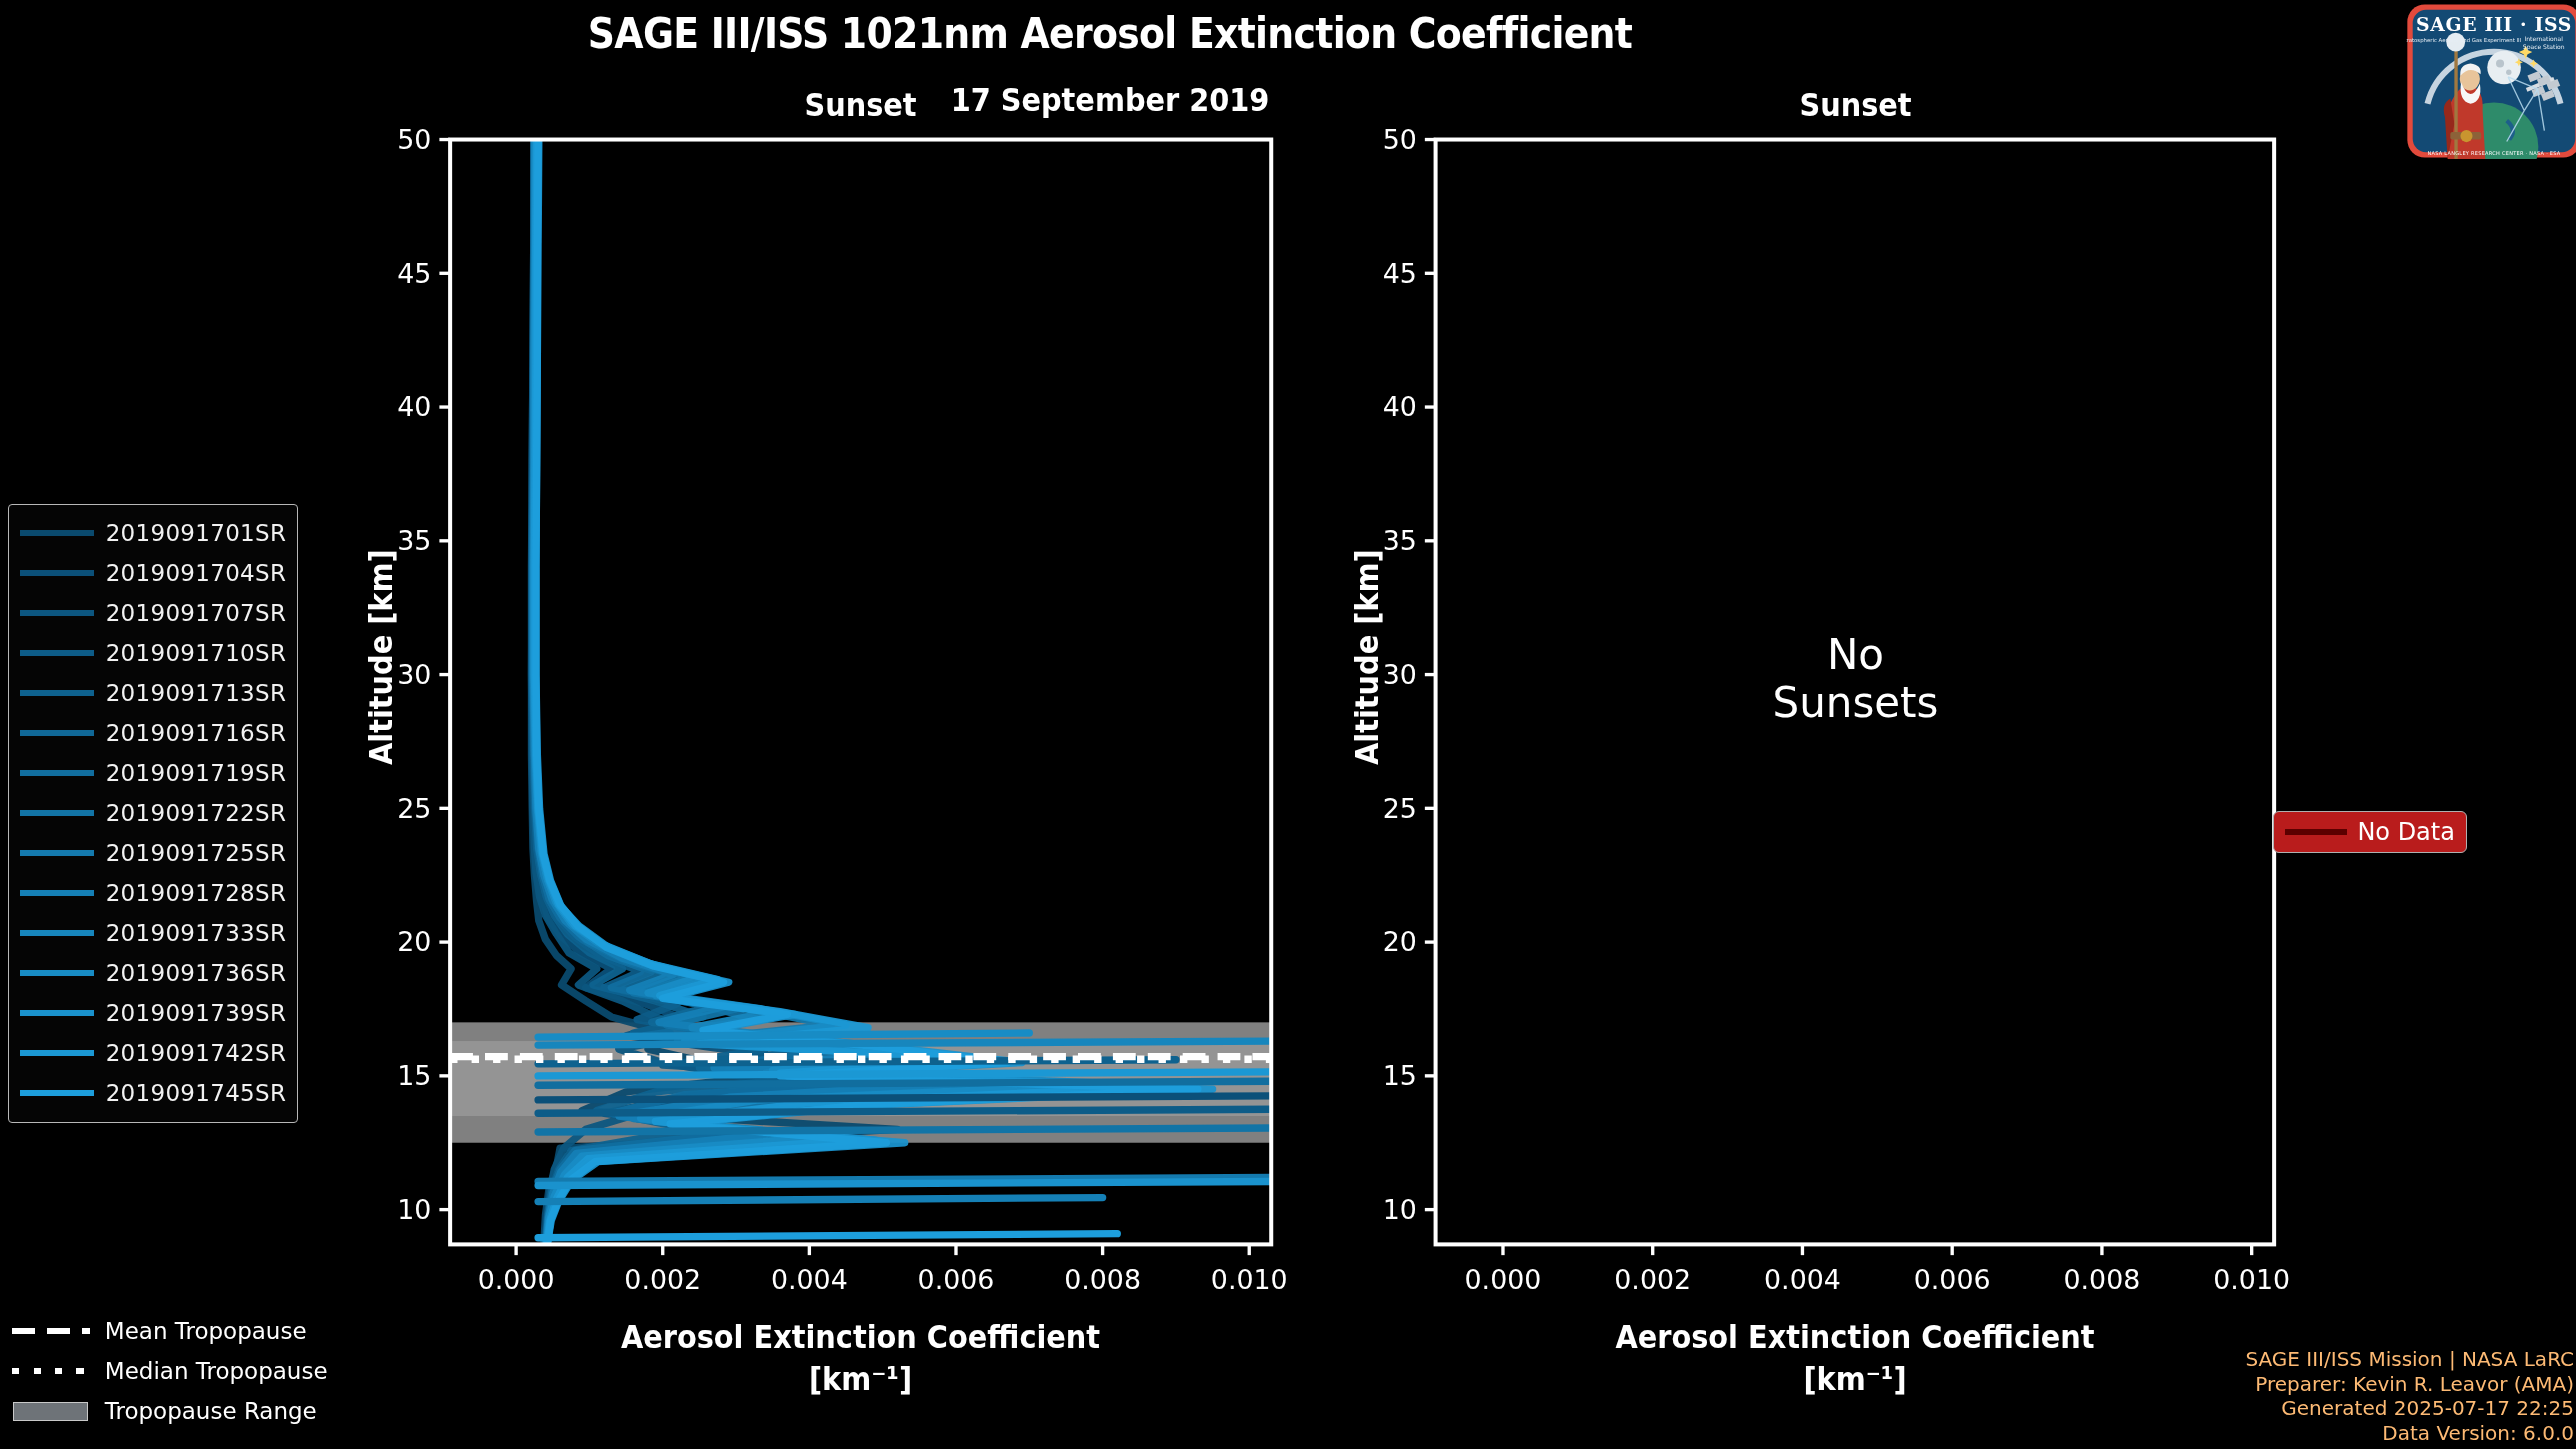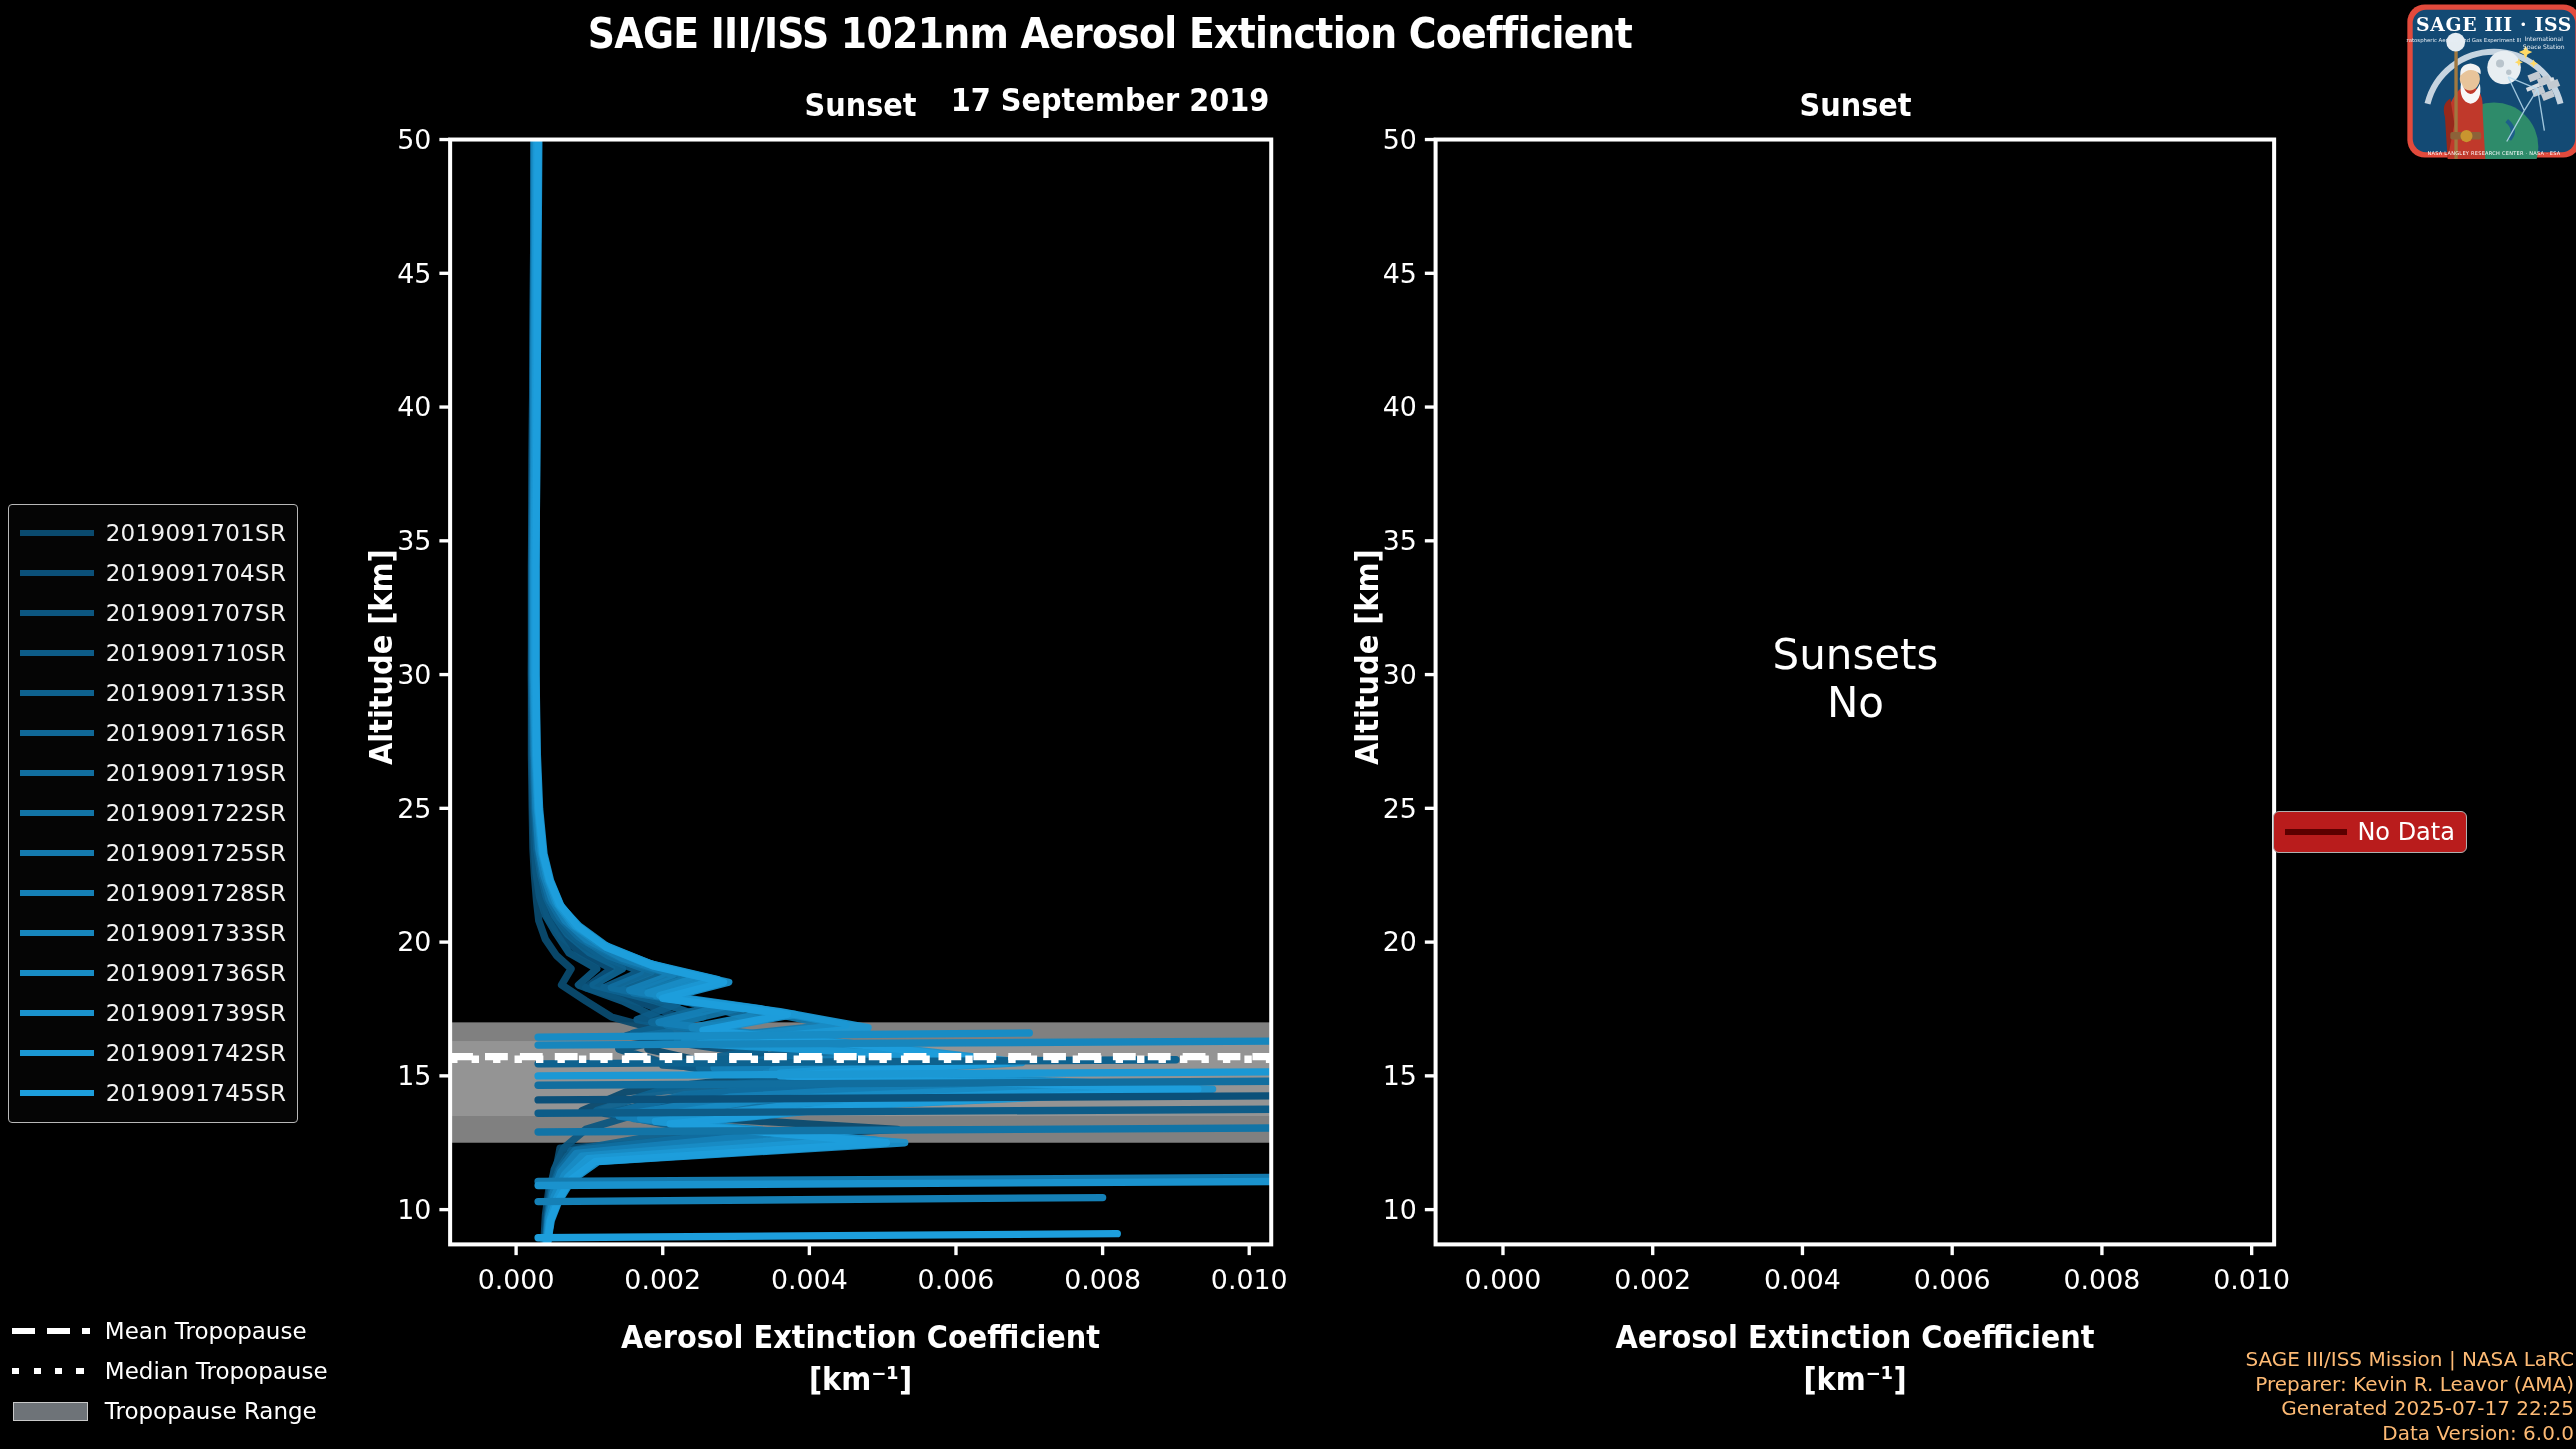--- a/index.html
+++ b/index.html
@@ -266,22 +266,22 @@
       <div class="lbl">Tropopause Range</div>
     </div>
   </div>
 
 <div class="abs" id="nodata-legend">
   <div class="swatch" style="background: rgb(92, 0, 0);"></div>
   <div class="lbl">No Data</div>
 </div>
 
 <div class="abs" id="no-sunsets">
+  <div>No</div>
   <div>Sunsets</div>
-  <div>No</div>
 </div>
 
 <div class="abs" id="credits">
   <div>SAGE III/ISS Mission | NASA LaRC</div>
   <div>Preparer: Kevin R. Leavor (AMA)</div>
   <div>Generated 2025-07-17 22:25</div>
   <div>Data Version: 6.0.0</div>
 </div>
 
 <svg class="abs" id="logo" viewBox="0 0 262 232">

